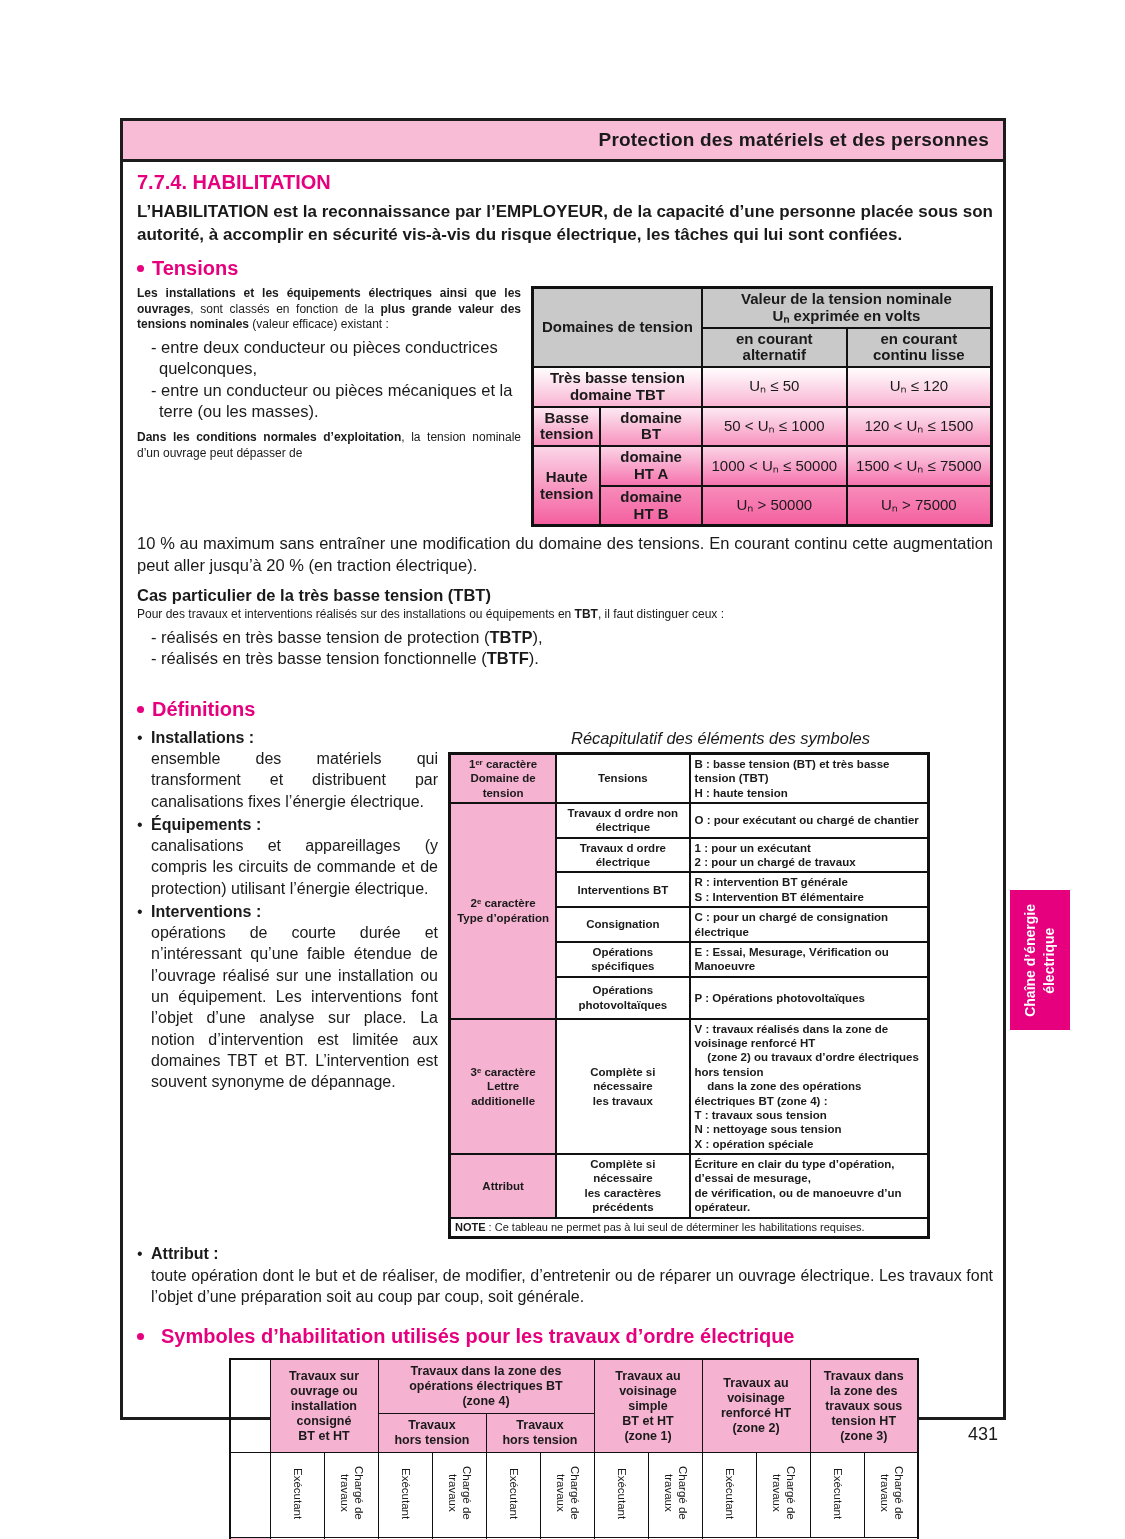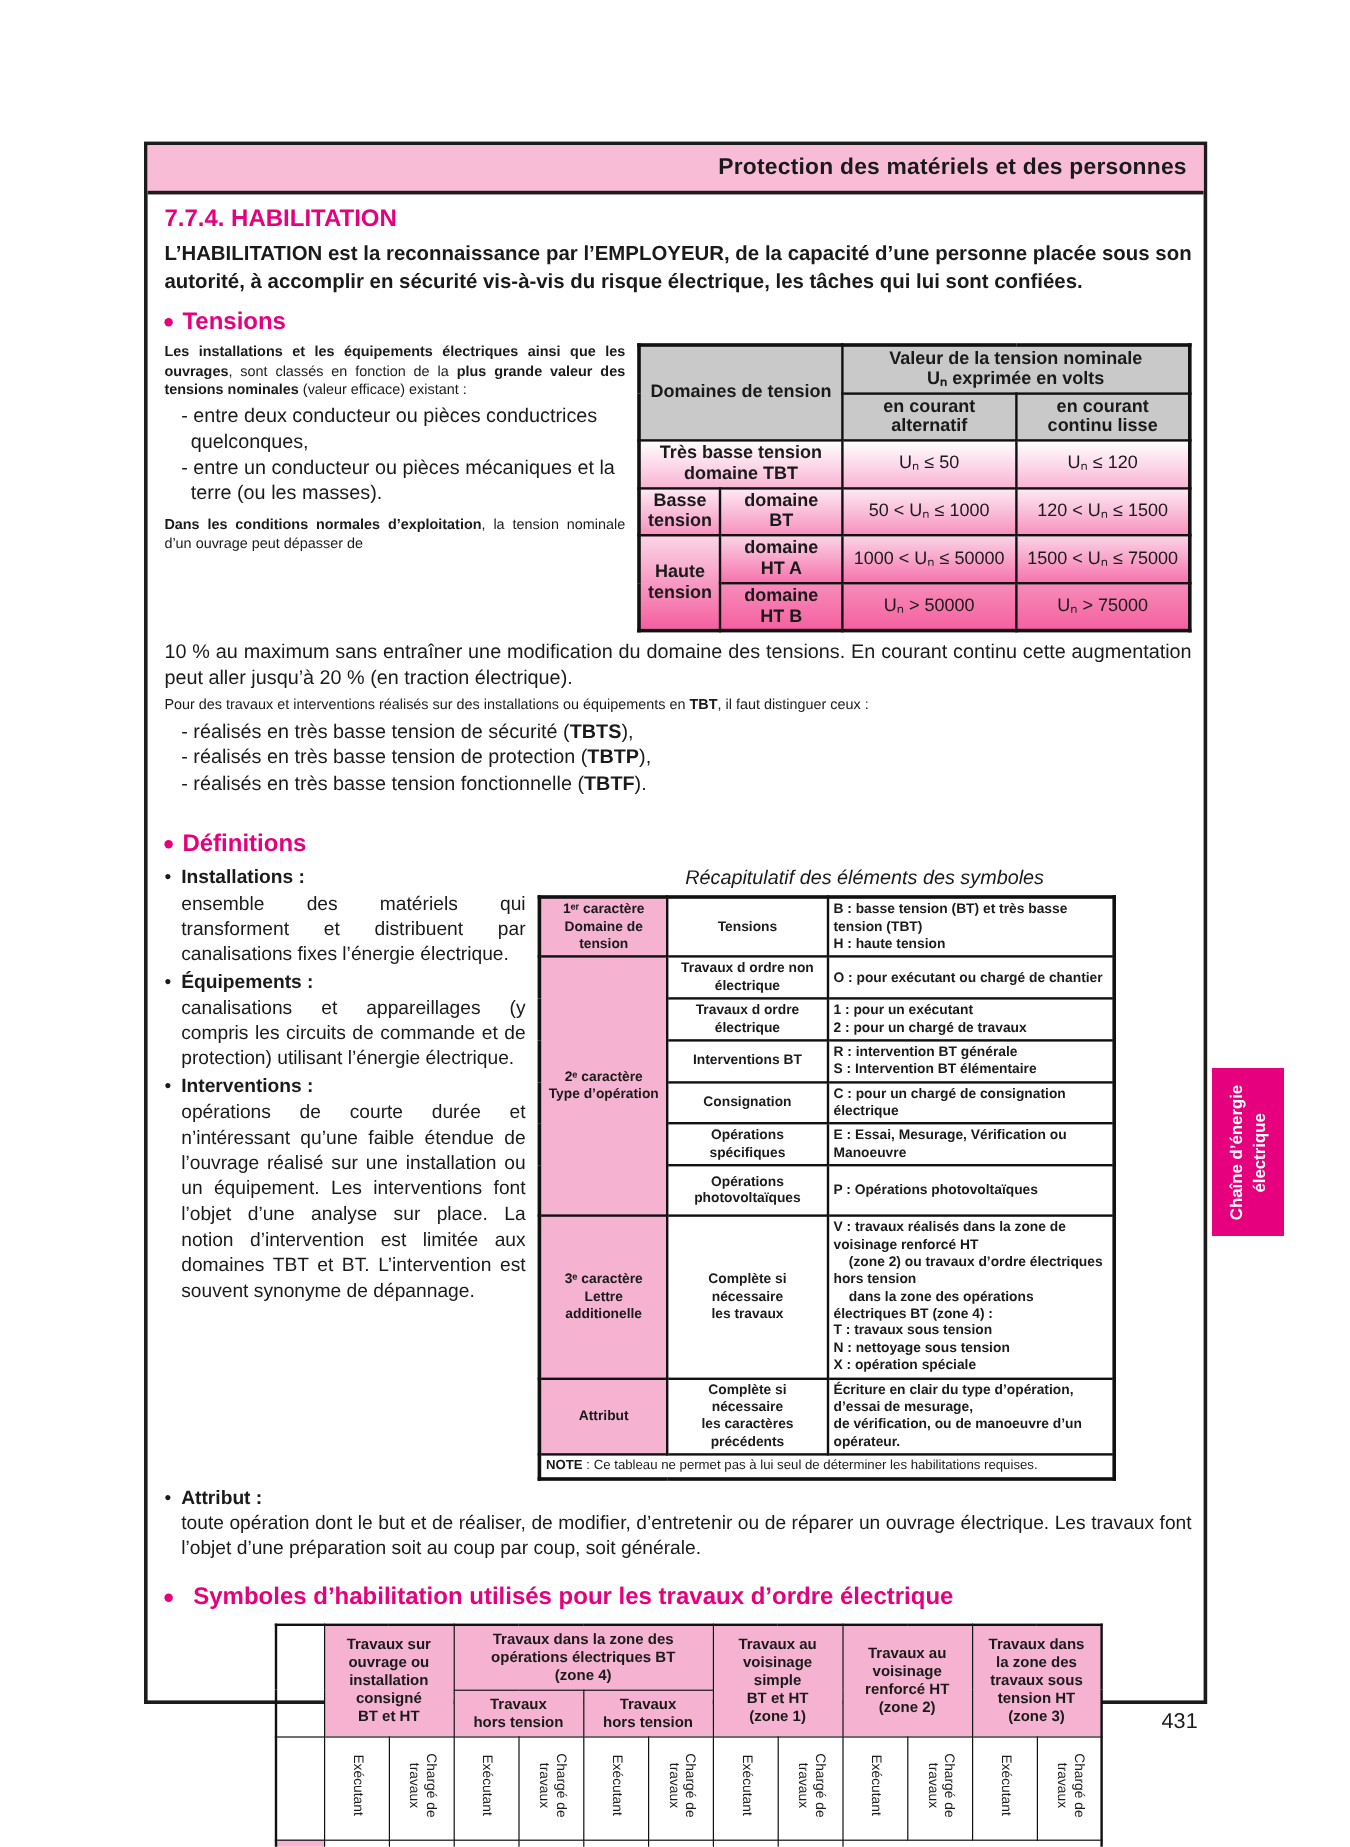--- a/index.html
+++ b/index.html
@@ -152,23 +152,23 @@
           <td>Uₙ &gt; 50000</td>
           <td>Uₙ &gt; 75000</td>
         </tr>
       </tbody>
         </table>
     </div>
 
     <p class="just full">10 % au maximum sans entraîner une modification du domaine des tensions. En courant continu cette augmentation peut aller jusqu’à 20 % (en traction électrique).</p>
 
     <div>
+      <div class="tbt-head">Cas particulier de la très basse tension (TBT)</div>
       <p class="just"><span>Pour des travaux et interventions réalisés sur des installations ou équipements en </span><span class="b">TBT</span><span>, il faut distinguer ceux :</span></p>
       <div class="dash-items">
-        <div><span>- réalisés en très basse tension de sécurité (</span><span class="b">TBTS</span><span>),</span></div>
         <div><span>- réalisés en très basse tension de protection (</span><span class="b">TBTP</span><span>),</span></div>
         <div><span>- réalisés en très basse tension fonctionnelle (</span><span class="b">TBTF</span><span>).</span></div>
       </div>
     </div>
 
     <div class="h-mag" style="margin-top:28px;">
       <span class="dot"></span>
       <span>Définitions</span>
     </div>
 

